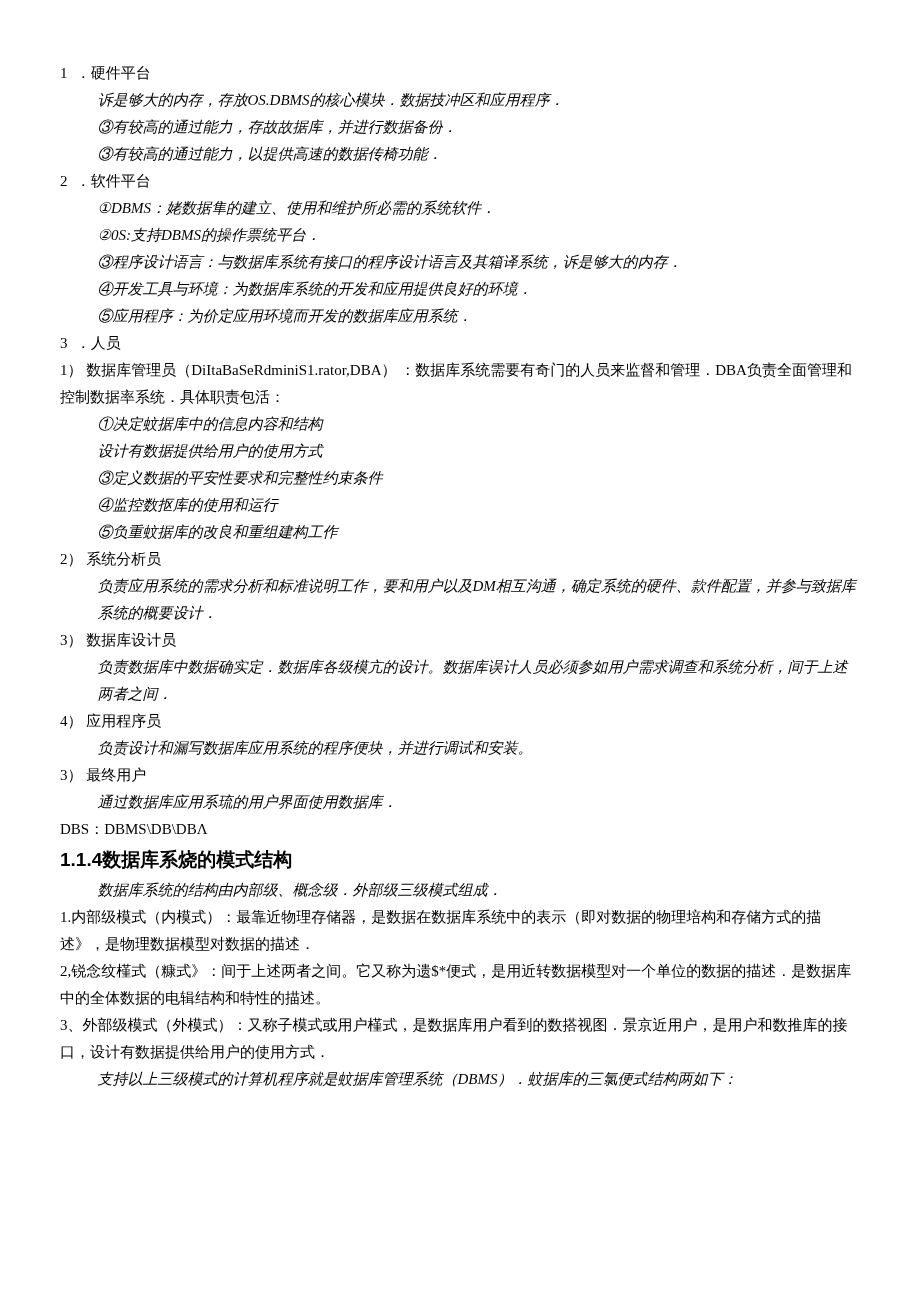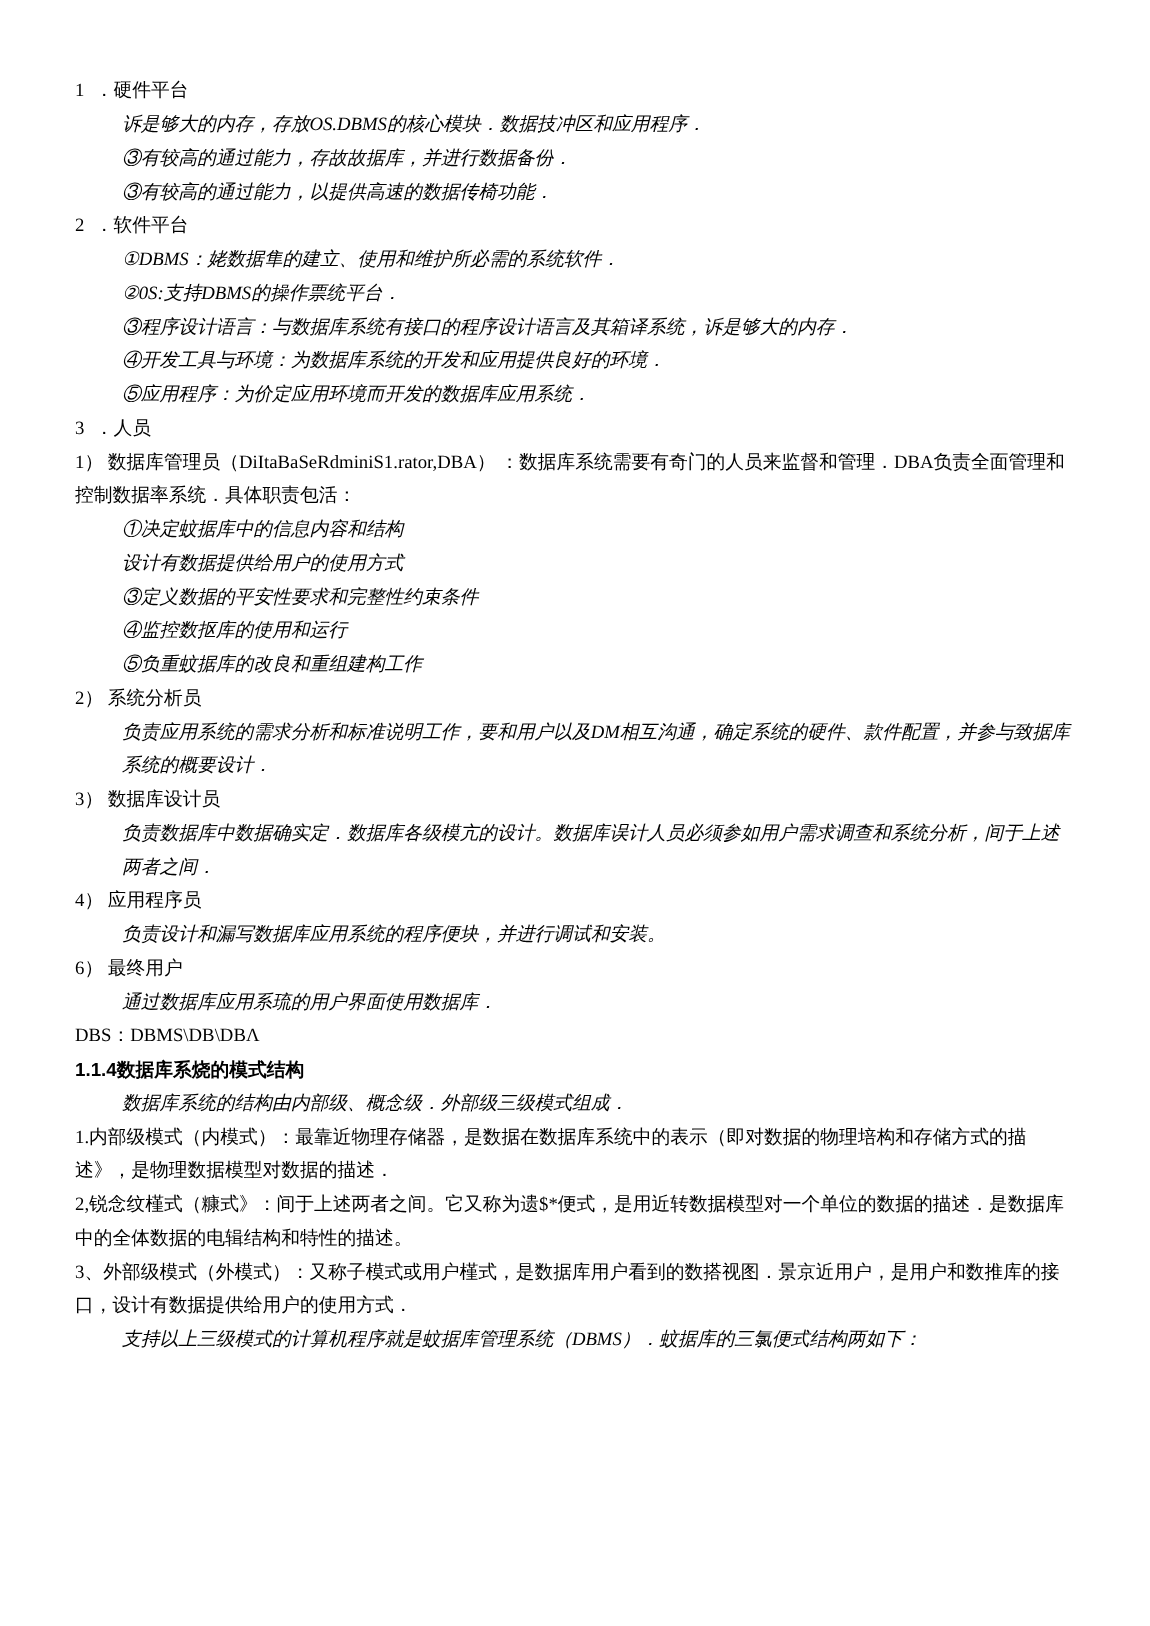--- a/index.html
+++ b/index.html
@@ -13,21 +13,21 @@
     width: 920px;
     box-sizing: border-box;
   }
   .line { margin: 0; }
   .indent1 { padding-left: 0; }
   .indent2 { padding-left: 2.5em; font-style: italic; }
   .sep { word-spacing: 0.3em; }
   .heading {
     font-family: "SimHei", "Microsoft YaHei", sans-serif;
     font-weight: bold;
-    font-size: 15px;
+    font-size: 19px;
   }
 </style>
 </head>
 <body>
 
 <p class="line indent1 sep">1 ．硬件平台</p>
 <p class="line indent2">诉是够大的内存，存放OS.DBMS的核心模块．数据技冲区和应用程序．</p>
 <p class="line indent2">③有较高的通过能力，存故故据库，并进行数据备份．</p>
 <p class="line indent2">③有较高的通过能力，以提供高速的数据传椅功能．</p>
 
@@ -44,21 +44,21 @@
 <p class="line indent2">设计有数据提供给用户的使用方式</p>
 <p class="line indent2">③定义数据的平安性要求和完整性约束条件</p>
 <p class="line indent2">④监控数抠库的使用和运行</p>
 <p class="line indent2">⑤负重蚊据库的改良和重组建构工作</p>
 <p class="line indent1">2） 系统分析员</p>
 <p class="line indent2">负责应用系统的需求分析和标准说明工作，要和用户以及DM相互沟通，确定系统的硬件、款件配置，并参与致据库系统的概要设计．</p>
 <p class="line indent1">3） 数据库设计员</p>
 <p class="line indent2">负责数据库中数据确实定．数据库各级模亢的设计。数据库误计人员必须参如用户需求调查和系统分析，间于上述两者之间．</p>
 <p class="line indent1">4） 应用程序员</p>
 <p class="line indent2">负责设计和漏写数据库应用系统的程序便块，并进行调试和安装。</p>
-<p class="line indent1">6） 最终用户</p>
+<p class="line indent1">3） 最终用户</p>
 <p class="line indent2">通过数据库应用系琉的用户界面使用数据库．</p>
 <p class="line indent1">DBS：DBMS\DB\DBΛ</p>
 
 <p class="line indent1 heading">1.1.4数据库系烧的模式结构</p>
 <p class="line indent2">数据库系统的结构由内部级、概念级．外部级三级模式组成．</p>
 <p class="line indent1">1.内部级模式（内模式）：最靠近物理存储器，是数据在数据库系统中的表示（即对数据的物理培构和存储方式的描述》，是物理数据模型对数据的描述．</p>
 <p class="line indent1">2,锐念纹槿式（糠式》：间于上述两者之间。它又称为遗$*便式，是用近转数据模型对一个单位的数据的描述．是数据库中的全体数据的电辑结构和特性的描述。</p>
 <p class="line indent1">3、外部级模式（外模式）：又称子模式或用户槿式，是数据库用户看到的数搭视图．景京近用户，是用户和数推库的接口，设计有数据提供给用户的使用方式．</p>
 <p class="line indent2">支持以上三级模式的计算机程序就是蚊据库管理系统（DBMS）．蚊据库的三氯便式结构两如下：</p>
 

